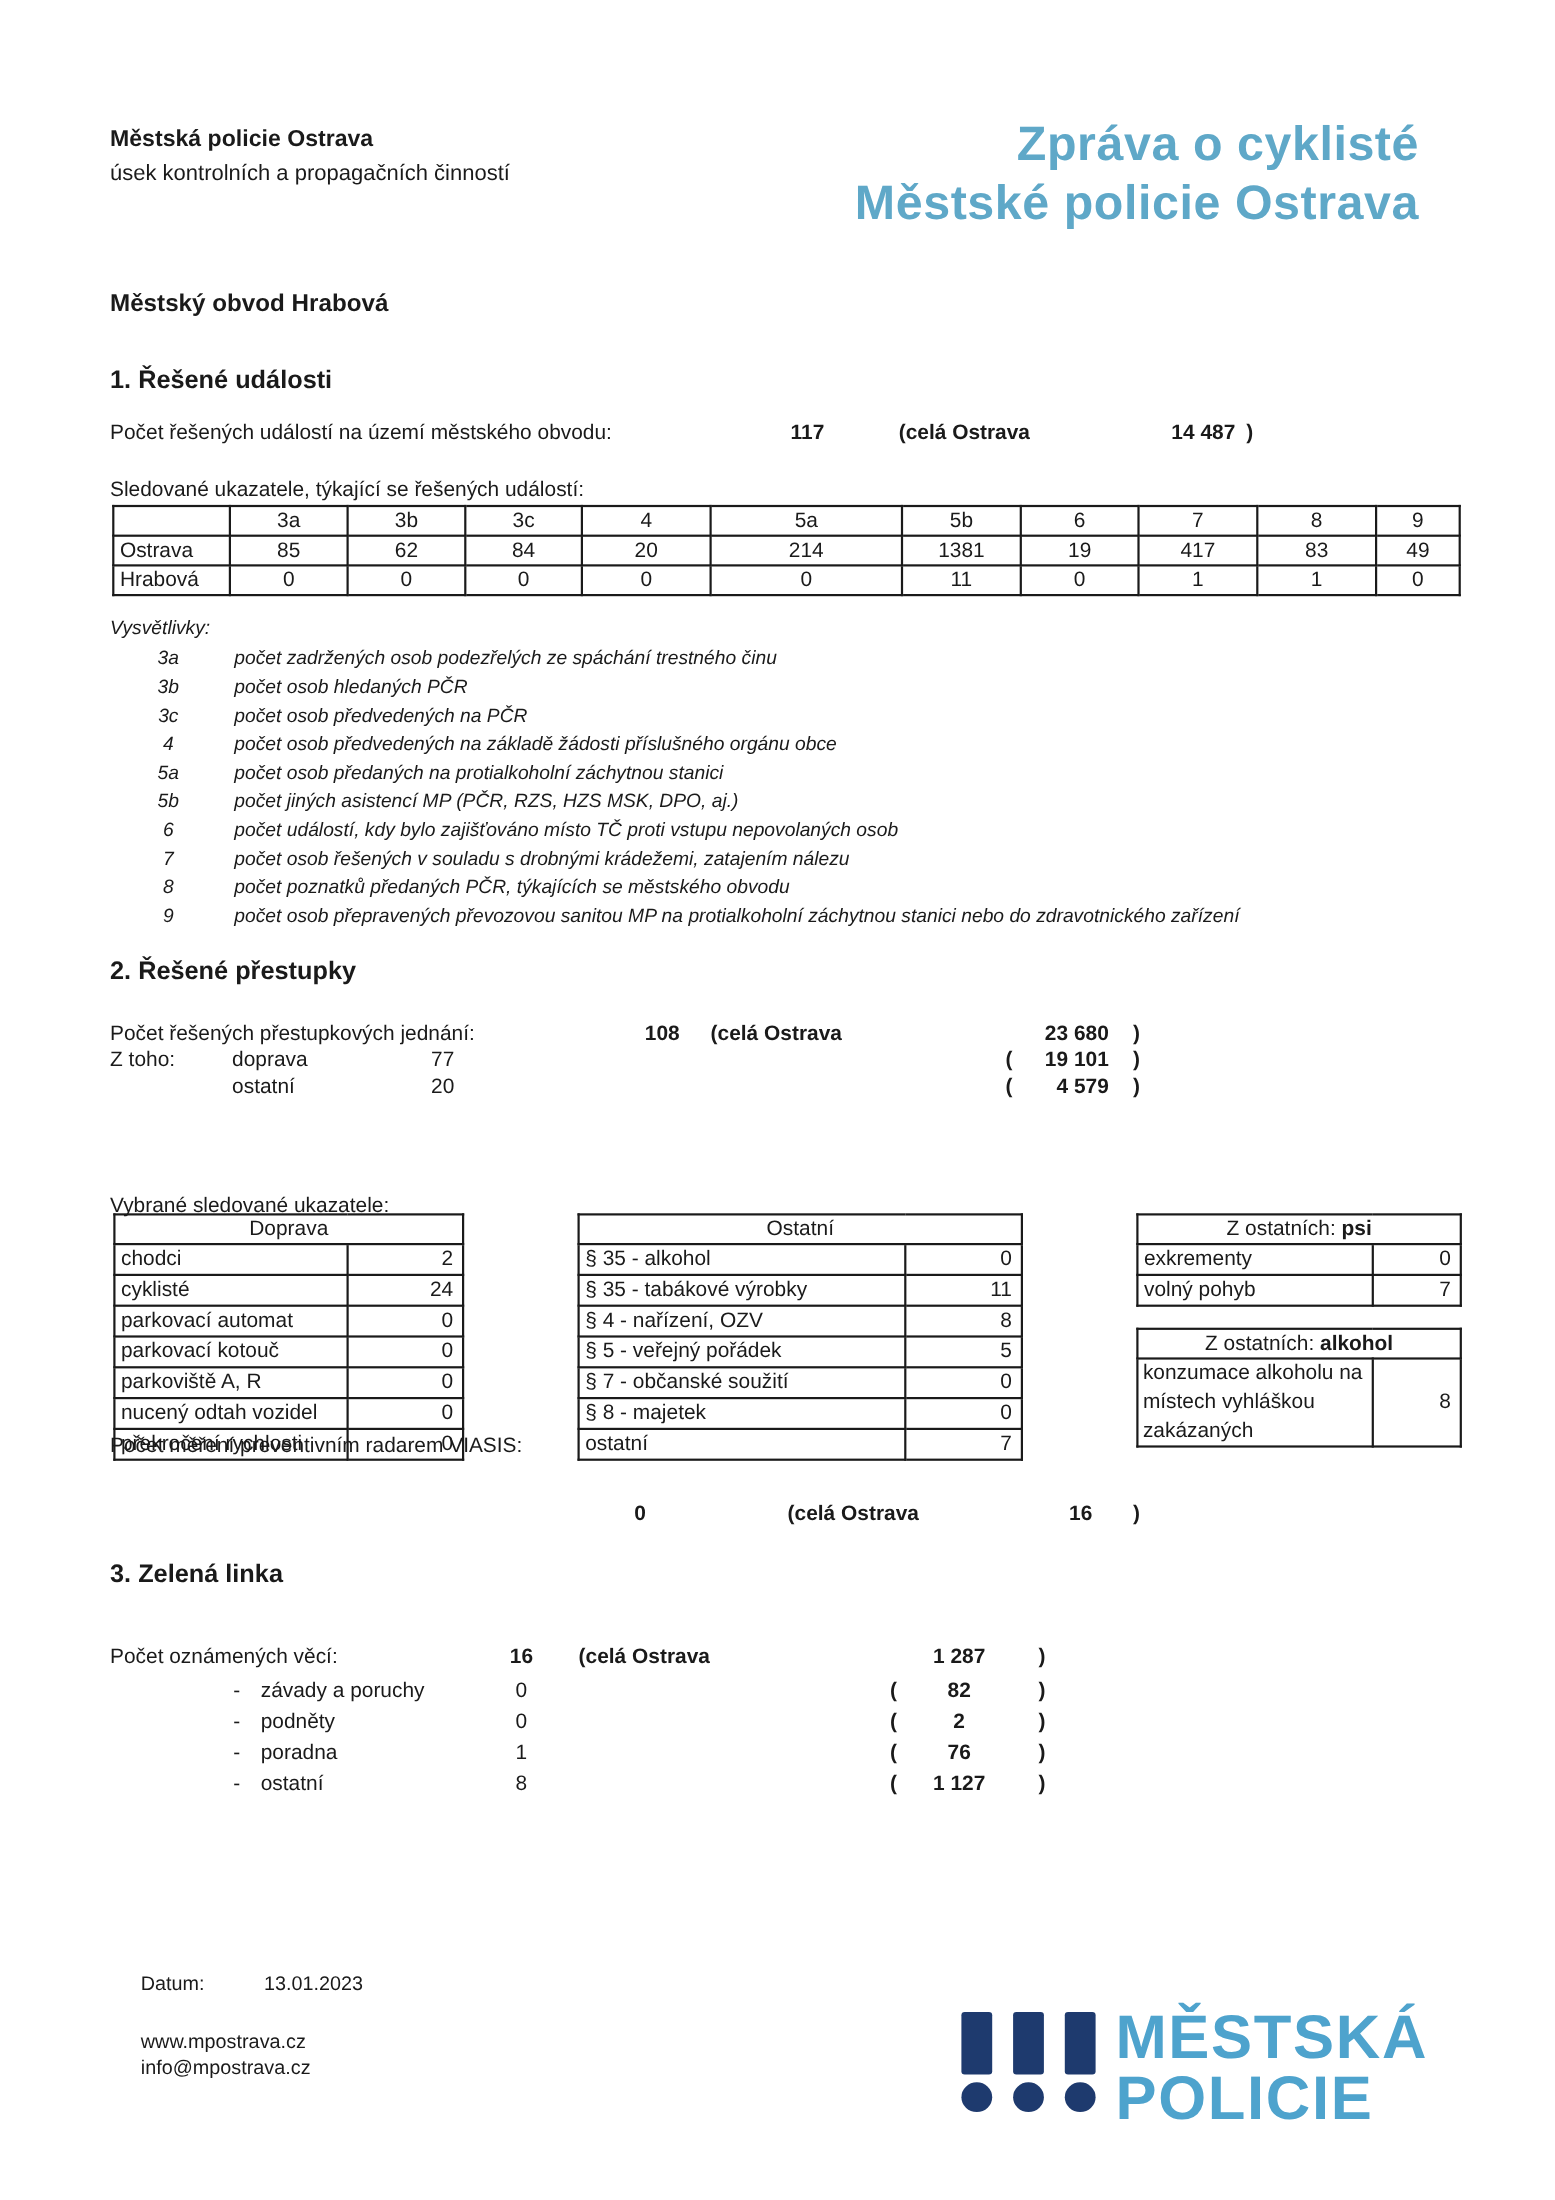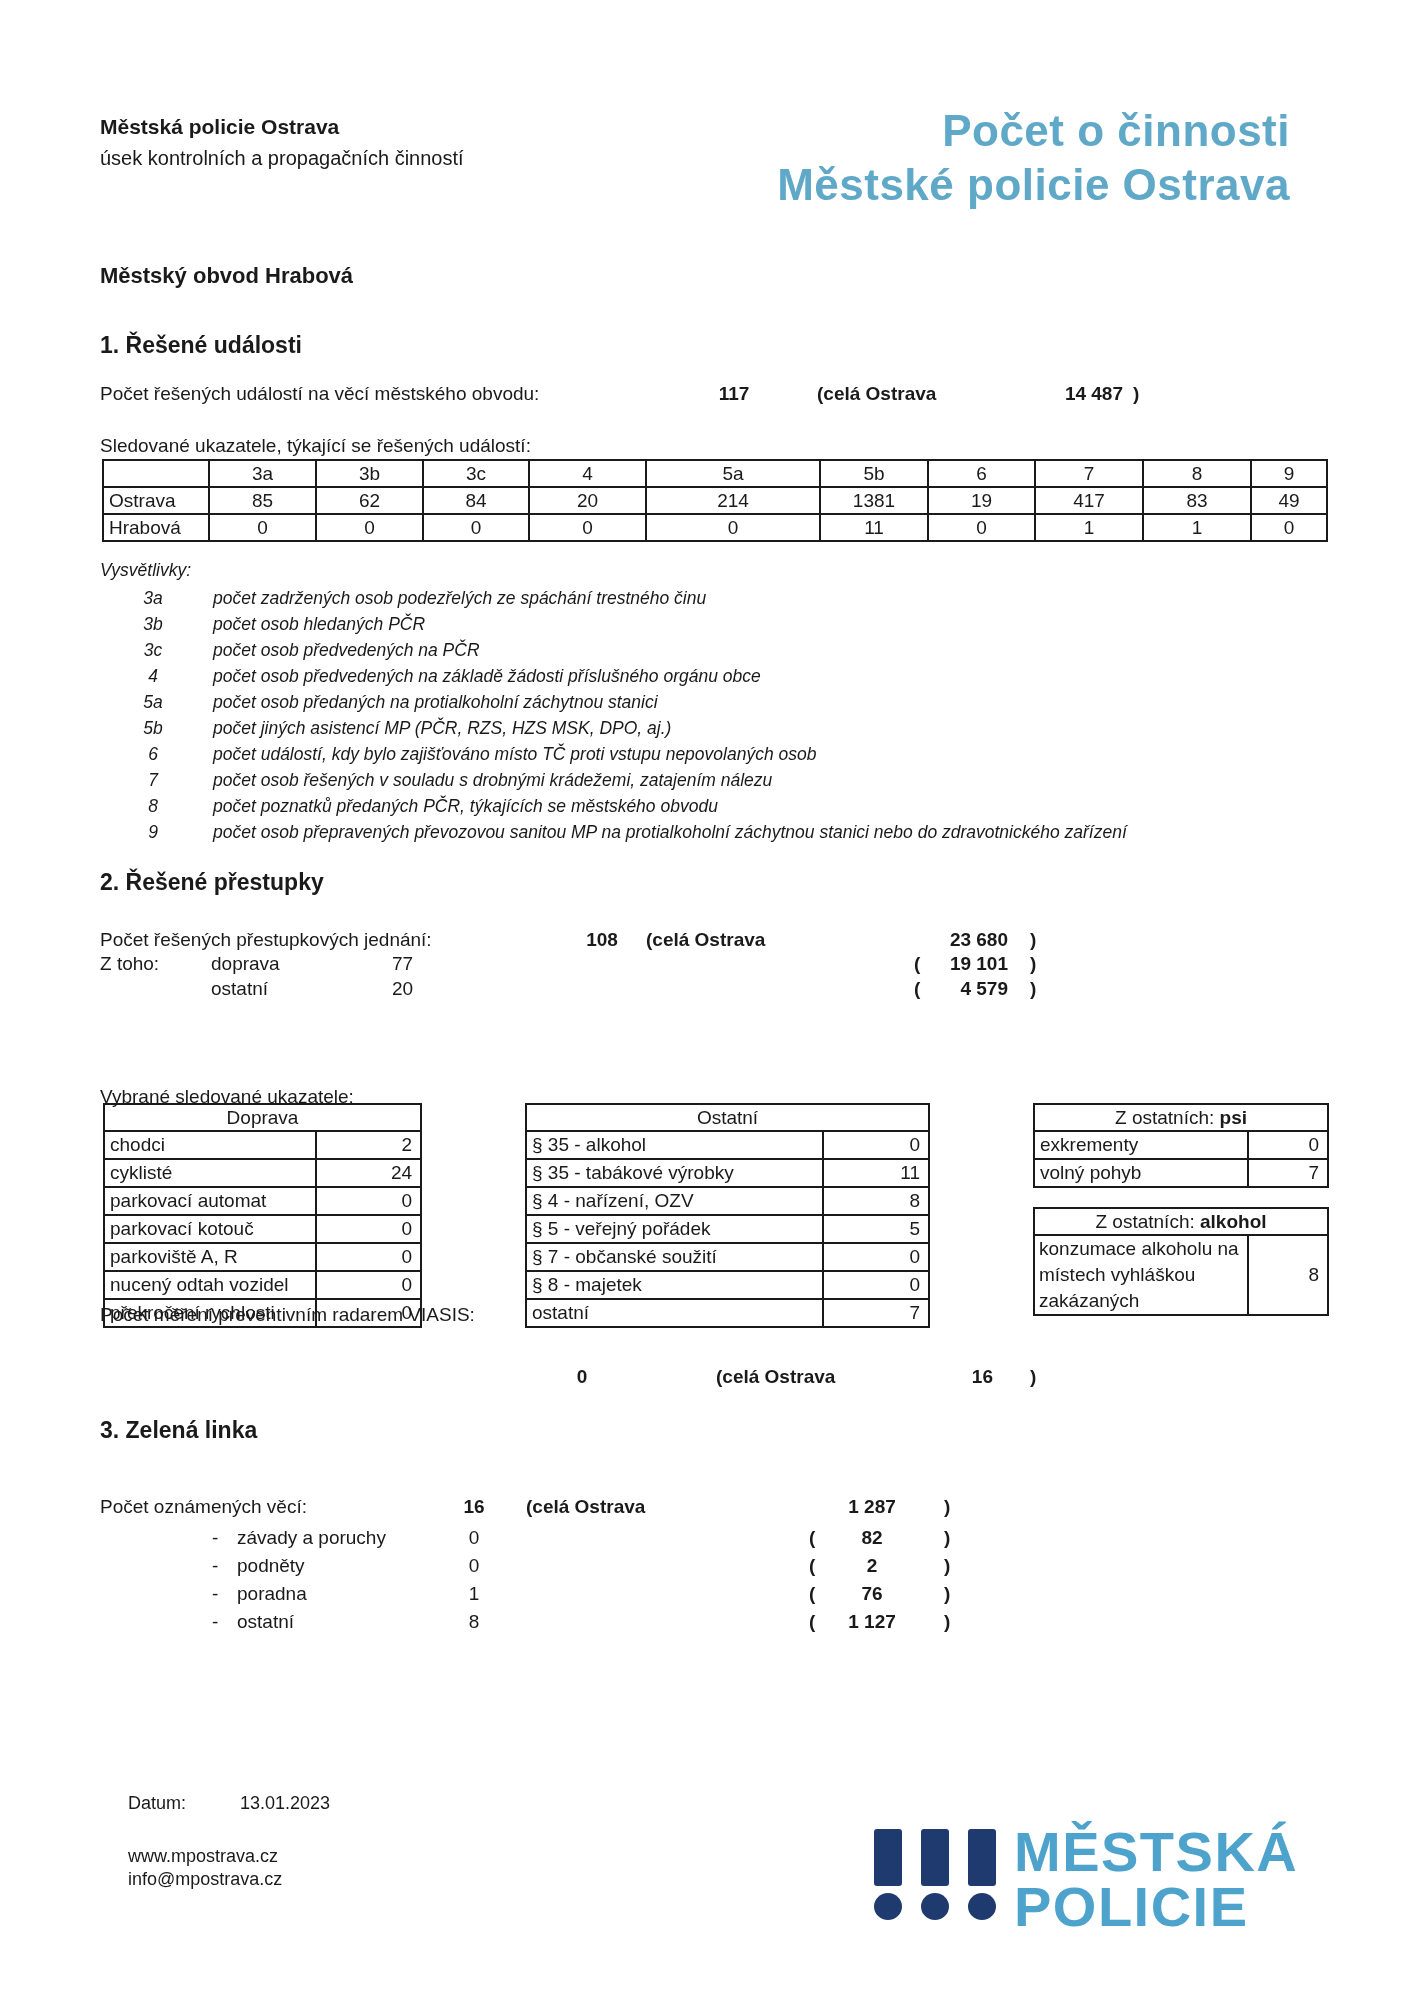--- a/index.html
+++ b/index.html
@@ -48,30 +48,30 @@
 </style>
 </head>
 <body>
 
 <div class="page">
 
   <div>
     <div class="t org-name">Městská policie Ostrava</div>
     <div class="t org-dept">úsek kontrolních a propagačních činností</div>
     <div class="t doc-title">
-      <div>Počet o činnosti</div>
+      <div>Zpráva o cyklisté</div>
       <div>Městské policie Ostrava</div>
     </div>
     <div class="t district">Městský obvod Hrabová</div>
   </div>
 
   <div>
     <div class="t h" style="left:100px;top:331px;">1. Řešené události</div>
 
-    <div class="t" style="left:100px;top:382px;">Počet řešených událostí na věcí městského obvodu:</div>
+    <div class="t" style="left:100px;top:382px;">Počet řešených událostí na území městského obvodu:</div>
     <div class="t b cbox" style="left:709px;top:382px;width:50px;">117</div>
     <div class="t b" style="left:817px;top:382px;">(celá Ostrava</div>
     <div class="t b rbox" style="left:1010px;top:382px;width:113px;">14 487</div>
     <div class="t b" style="left:1133px;top:382px;">)</div>
 
     <div class="t" style="left:100px;top:434px;">Sledované ukazatele, týkající se řešených událostí:</div>
 
     <table class="events">
       <colgroup>
         <col style="width:106px">

